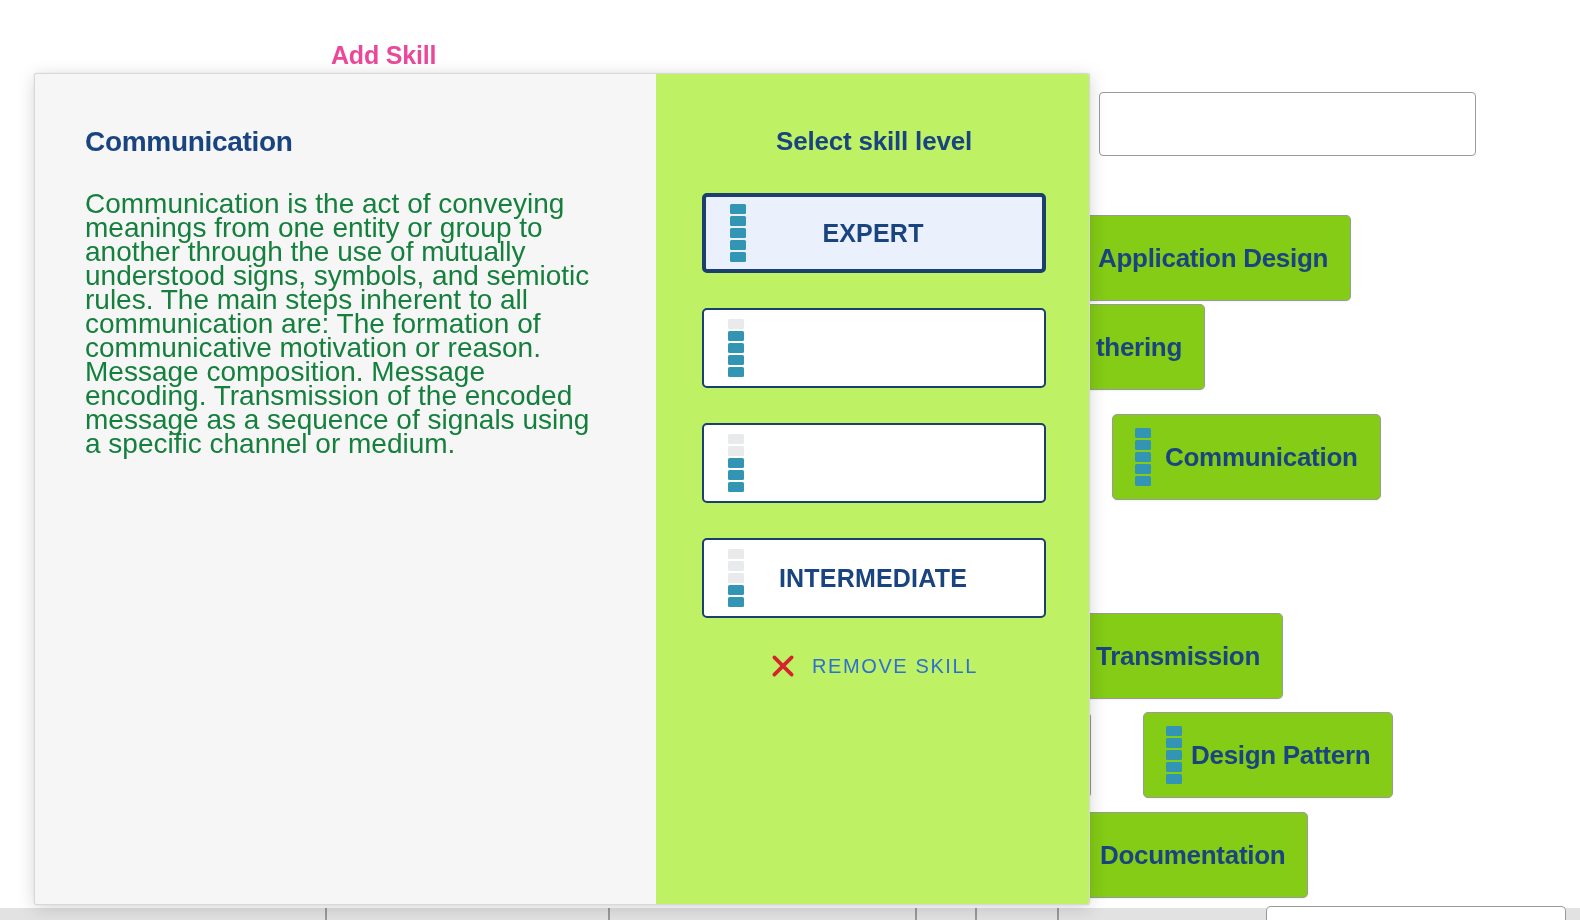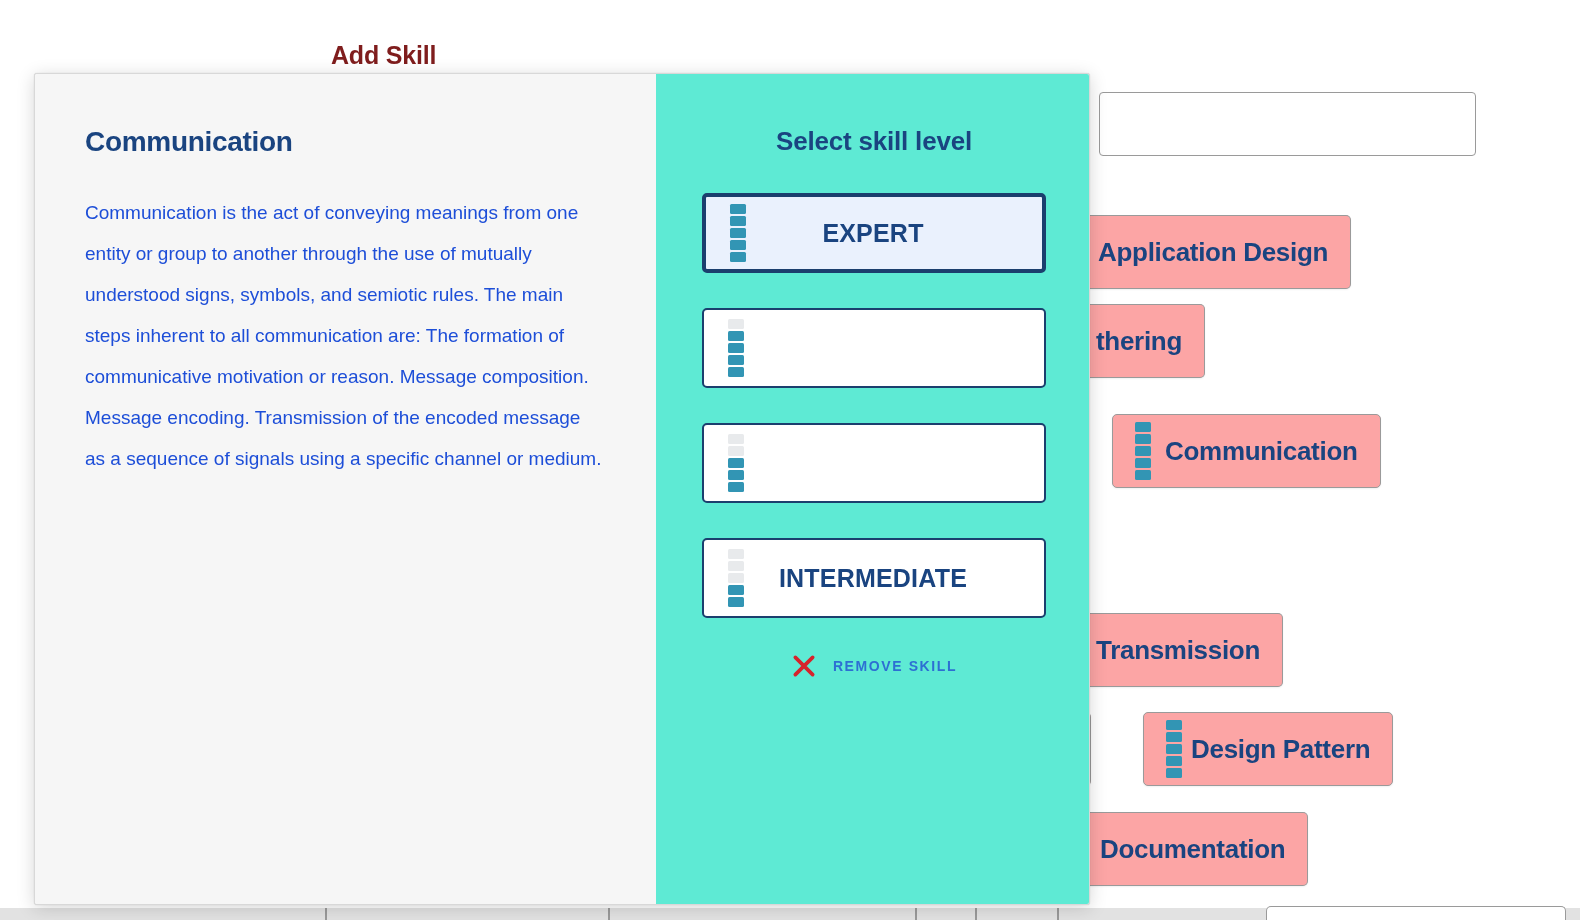--- a/index.html
+++ b/index.html
@@ -25,21 +25,21 @@
     inset: 0;
     background: #ffffff;
   }
 
   .page-title {
     position: absolute;
     left: 331px;
     top: 41px;
     font-size: 25px;
     font-weight: bold;
-    color: #7f1d1d;
+    color: #ec4899;
     letter-spacing: -0.2px;
     white-space: nowrap;
   }
 
   .search-input {
     position: absolute;
     left: 1099px;
     top: 92px;
     width: 377px;
     height: 64px;
@@ -52,25 +52,25 @@
     padding: 0 14px;
     font-family: "Liberation Sans", sans-serif;
   }
 
   
   .chip {
     position: absolute;
     display: flex;
     align-items: center;
     gap: 14px;
-    background: #fca5a5;
+    background: #84cc16;
     border: 1.5px solid #9a9a9a;
     border-radius: 5px;
     padding: 0 22px;
-    height: 74px;
+    height: 86px;
     white-space: nowrap;
     box-shadow: 0 1px 2px rgba(0,0,0,0.06);
   }
 
   .chip-label {
     font-size: 26px;
     font-weight: bold;
     color: #1a4480;
     letter-spacing: -0.3px;
   }
@@ -134,36 +134,36 @@
 
   .modal-left {
     width: 621px;
     background: #f6f6f6;
     padding: 52px 52px 0 50px;
     flex: none;
   }
 
   .modal-right {
     flex: 1;
-    background: #5eead4;
+    background: #bef264;
     padding: 52px 44px 0 46px;
   }
 
   .skill-name {
     font-size: 28px;
     font-weight: bold;
     color: #1a4480;
     letter-spacing: -0.3px;
     margin-bottom: 34px;
   }
 
   .skill-desc {
-    font-size: 19px;
-    line-height: 41px;
-    color: #1d4ed8;
+    font-size: 28px;
+    line-height: 24px;
+    color: #15803d;
     max-width: 520px;
   }
 
   .panel-title {
     font-size: 26px;
     font-weight: bold;
     color: #1a4480;
     text-align: center;
     letter-spacing: -0.2px;
     margin-bottom: 36px;
@@ -209,22 +209,22 @@
     border: none;
     width: 100%;
     font-family: "Liberation Sans", sans-serif;
   }
   .remove-x {
     width: 26px;
     height: 26px;
     flex: none;
   }
   .remove-label {
-    font-size: 14px;
-    font-weight: bold;
+    font-size: 20px;
+    font-weight: normal;
     color: #2d6fd3;
     letter-spacing: 1.6px;
   }
 </style>
 </head>
 <body>
 
 <div id="root">
 
   <div class="bg-layer">

